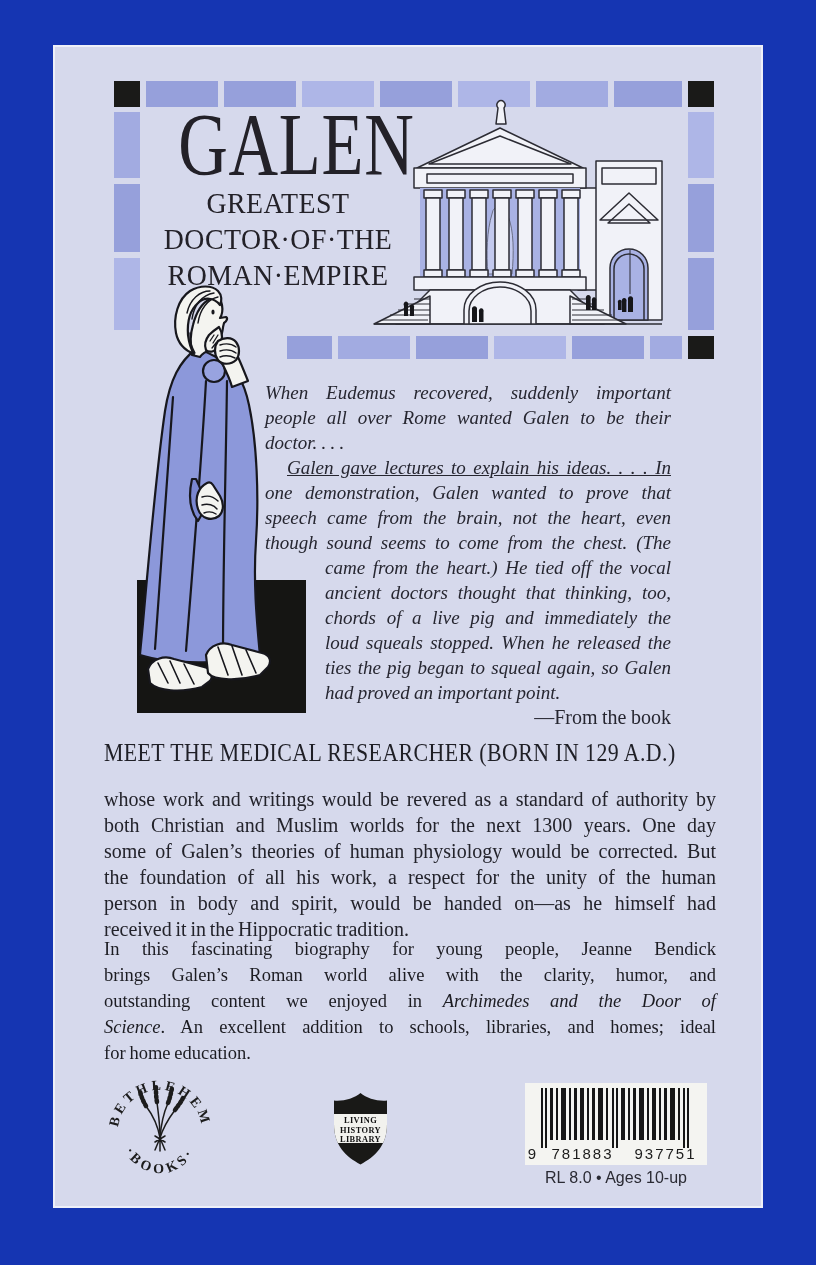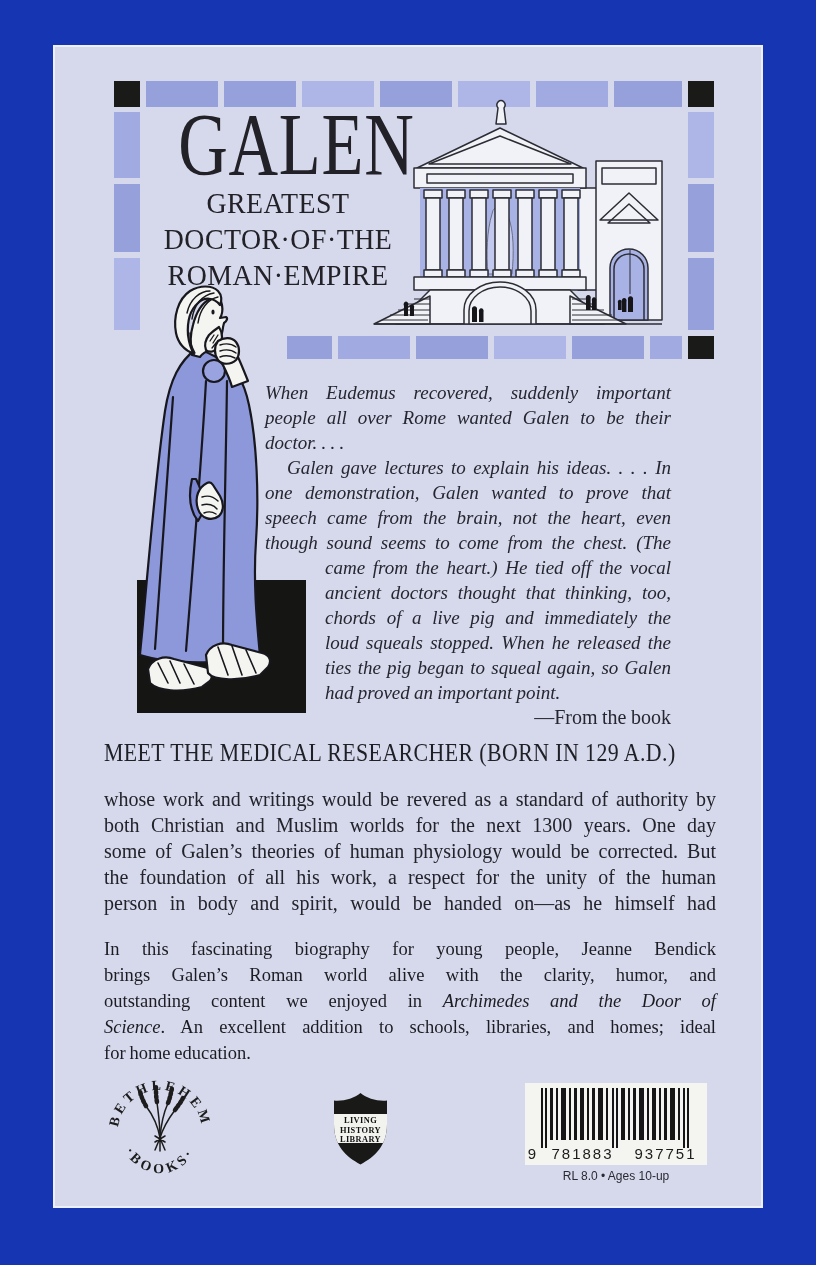--- a/index.html
+++ b/index.html
@@ -17,21 +17,21 @@
   .main-title{font-size:88px;line-height:78px;font-weight:normal;letter-spacing:1px;
               transform:scaleX(.78);transform-origin:50% 0;white-space:nowrap;}
   .subtitle{font-size:29px;line-height:33px;letter-spacing:.5px;margin-top:3px;
             transform:scaleX(.96);transform-origin:50% 0;white-space:nowrap;}
 
   
   .quote{position:absolute;left:265px;top:380px;width:406px;font-style:italic;
          font-size:19px;line-height:25px;color:#262630;word-spacing:-.5px;}
   .q-line{text-align:justify;text-align-last:justify;}
   .q-end{text-align-last:left;}
-  .q-first{text-indent:22px;}
+  .q-first{text-indent:22px;text-decoration:underline;}
   .q-wrap{margin-left:60px;}
   .attribution{font-style:normal;text-align:right;margin-top:0px;font-size:20px;}
 
   
   .meet{position:absolute;left:104px;top:738px;width:612px;}
   .meet-heading{font-size:26px;letter-spacing:.5px;white-space:nowrap;
                 transform:scaleX(.84);transform-origin:0 50%;color:#1f1f26;}
   .meet-body{margin-top:18px;font-size:20px;line-height:26px;word-spacing:-1.2px;}
   .m-line{text-align:justify;text-align-last:justify;}
   .m-end{text-align-last:left;}
@@ -46,21 +46,21 @@
   
   .bethlehem{position:absolute;left:106px;top:1072px;width:108px;height:108px;}
   .shield{position:absolute;left:331px;top:1091px;width:59px;height:76px;}
   .barcode-box{position:absolute;left:525px;top:1083px;width:182px;height:82px;background:#f4f4f1;}
   .barcode-digits{position:absolute;left:0;bottom:3px;width:100%;display:grid;
                   grid-template-columns:16px 1fr 1fr;align-items:end;
                   font-family:"Liberation Sans",sans-serif;font-size:15px;letter-spacing:2px;
                   color:#1c1c1c;}
   .barcode-digits span{text-align:center;background:transparent;}
   .rl-line{position:absolute;left:525px;top:1169px;width:182px;text-align:center;
-           font-family:"Liberation Sans",sans-serif;font-size:12px;color:#2a2a33;}
+           font-family:"Liberation Sans",sans-serif;font-size:16px;color:#2a2a33;}
 
   svg text{font-family:"Liberation Serif",serif;}
   .sans-txt{font-family:"Liberation Sans",sans-serif;}
 </style>
 </head>
 <body>
 
 <div class="page">
   <div class="cover"></div>
 
@@ -229,20 +229,21 @@
   </div>
 
   <div class="meet">
     <div class="meet-heading">MEET THE MEDICAL RESEARCHER (BORN IN 129 A.D.)</div>
     <div class="meet-body">
       <div class="m-line">whose work and writings would be revered as a standard of authority by</div>
       <div class="m-line">both Christian and Muslim worlds for the next 1300 years. One day</div>
       <div class="m-line">some of Galen’s theories of human physiology would be corrected. But</div>
       <div class="m-line">the foundation of all his work, a respect for the unity of the human</div>
       <div class="m-line">person in body and spirit, would be handed on—as he himself had</div>
+      <div class="m-line m-end">received it in the Hippocratic tradition.</div>
     </div>
   </div>
 
   <div class="blurb">
     <div class="b-line">In this fascinating biography for young people, Jeanne Bendick</div>
     <div class="b-line">brings Galen’s Roman world alive with the clarity, humor, and</div>
     <div class="b-line"><span>outstanding content we enjoyed in </span><span class="ital">Archimedes and the Door of</span></div>
     <div class="b-line"><span class="ital">Science</span><span>. An excellent addition to schools, libraries, and homes; ideal</span></div>
     <div class="b-line b-end">for home education.</div>
   </div>

